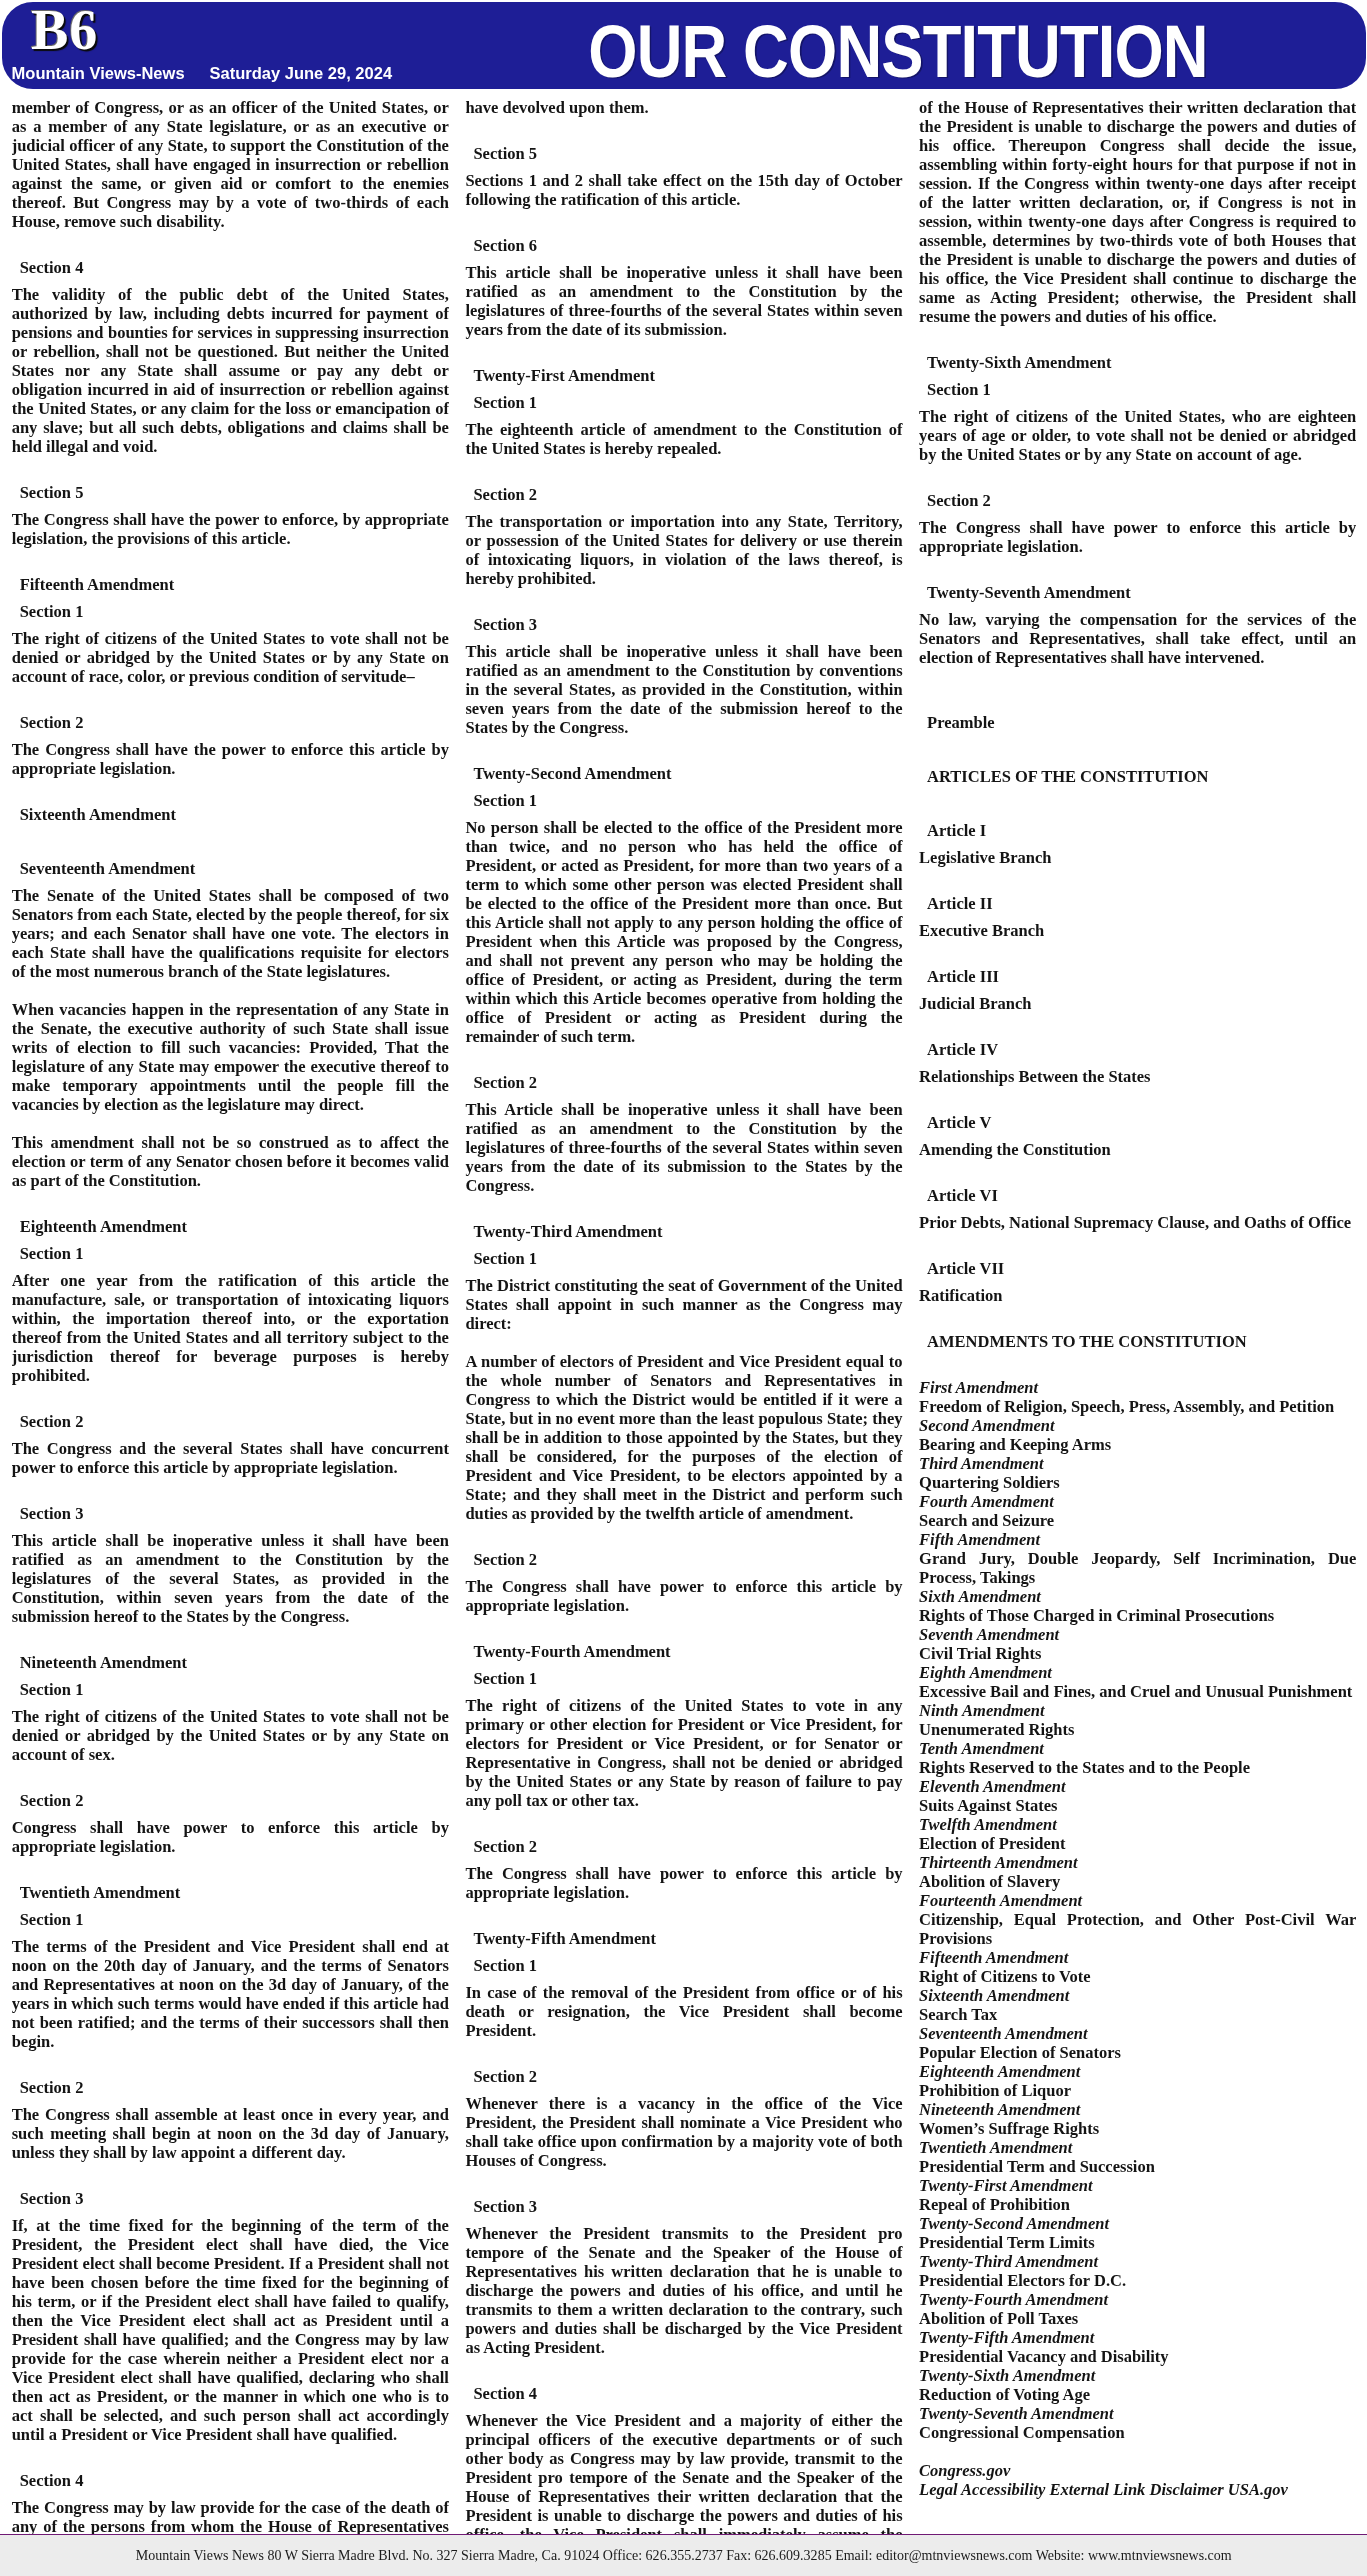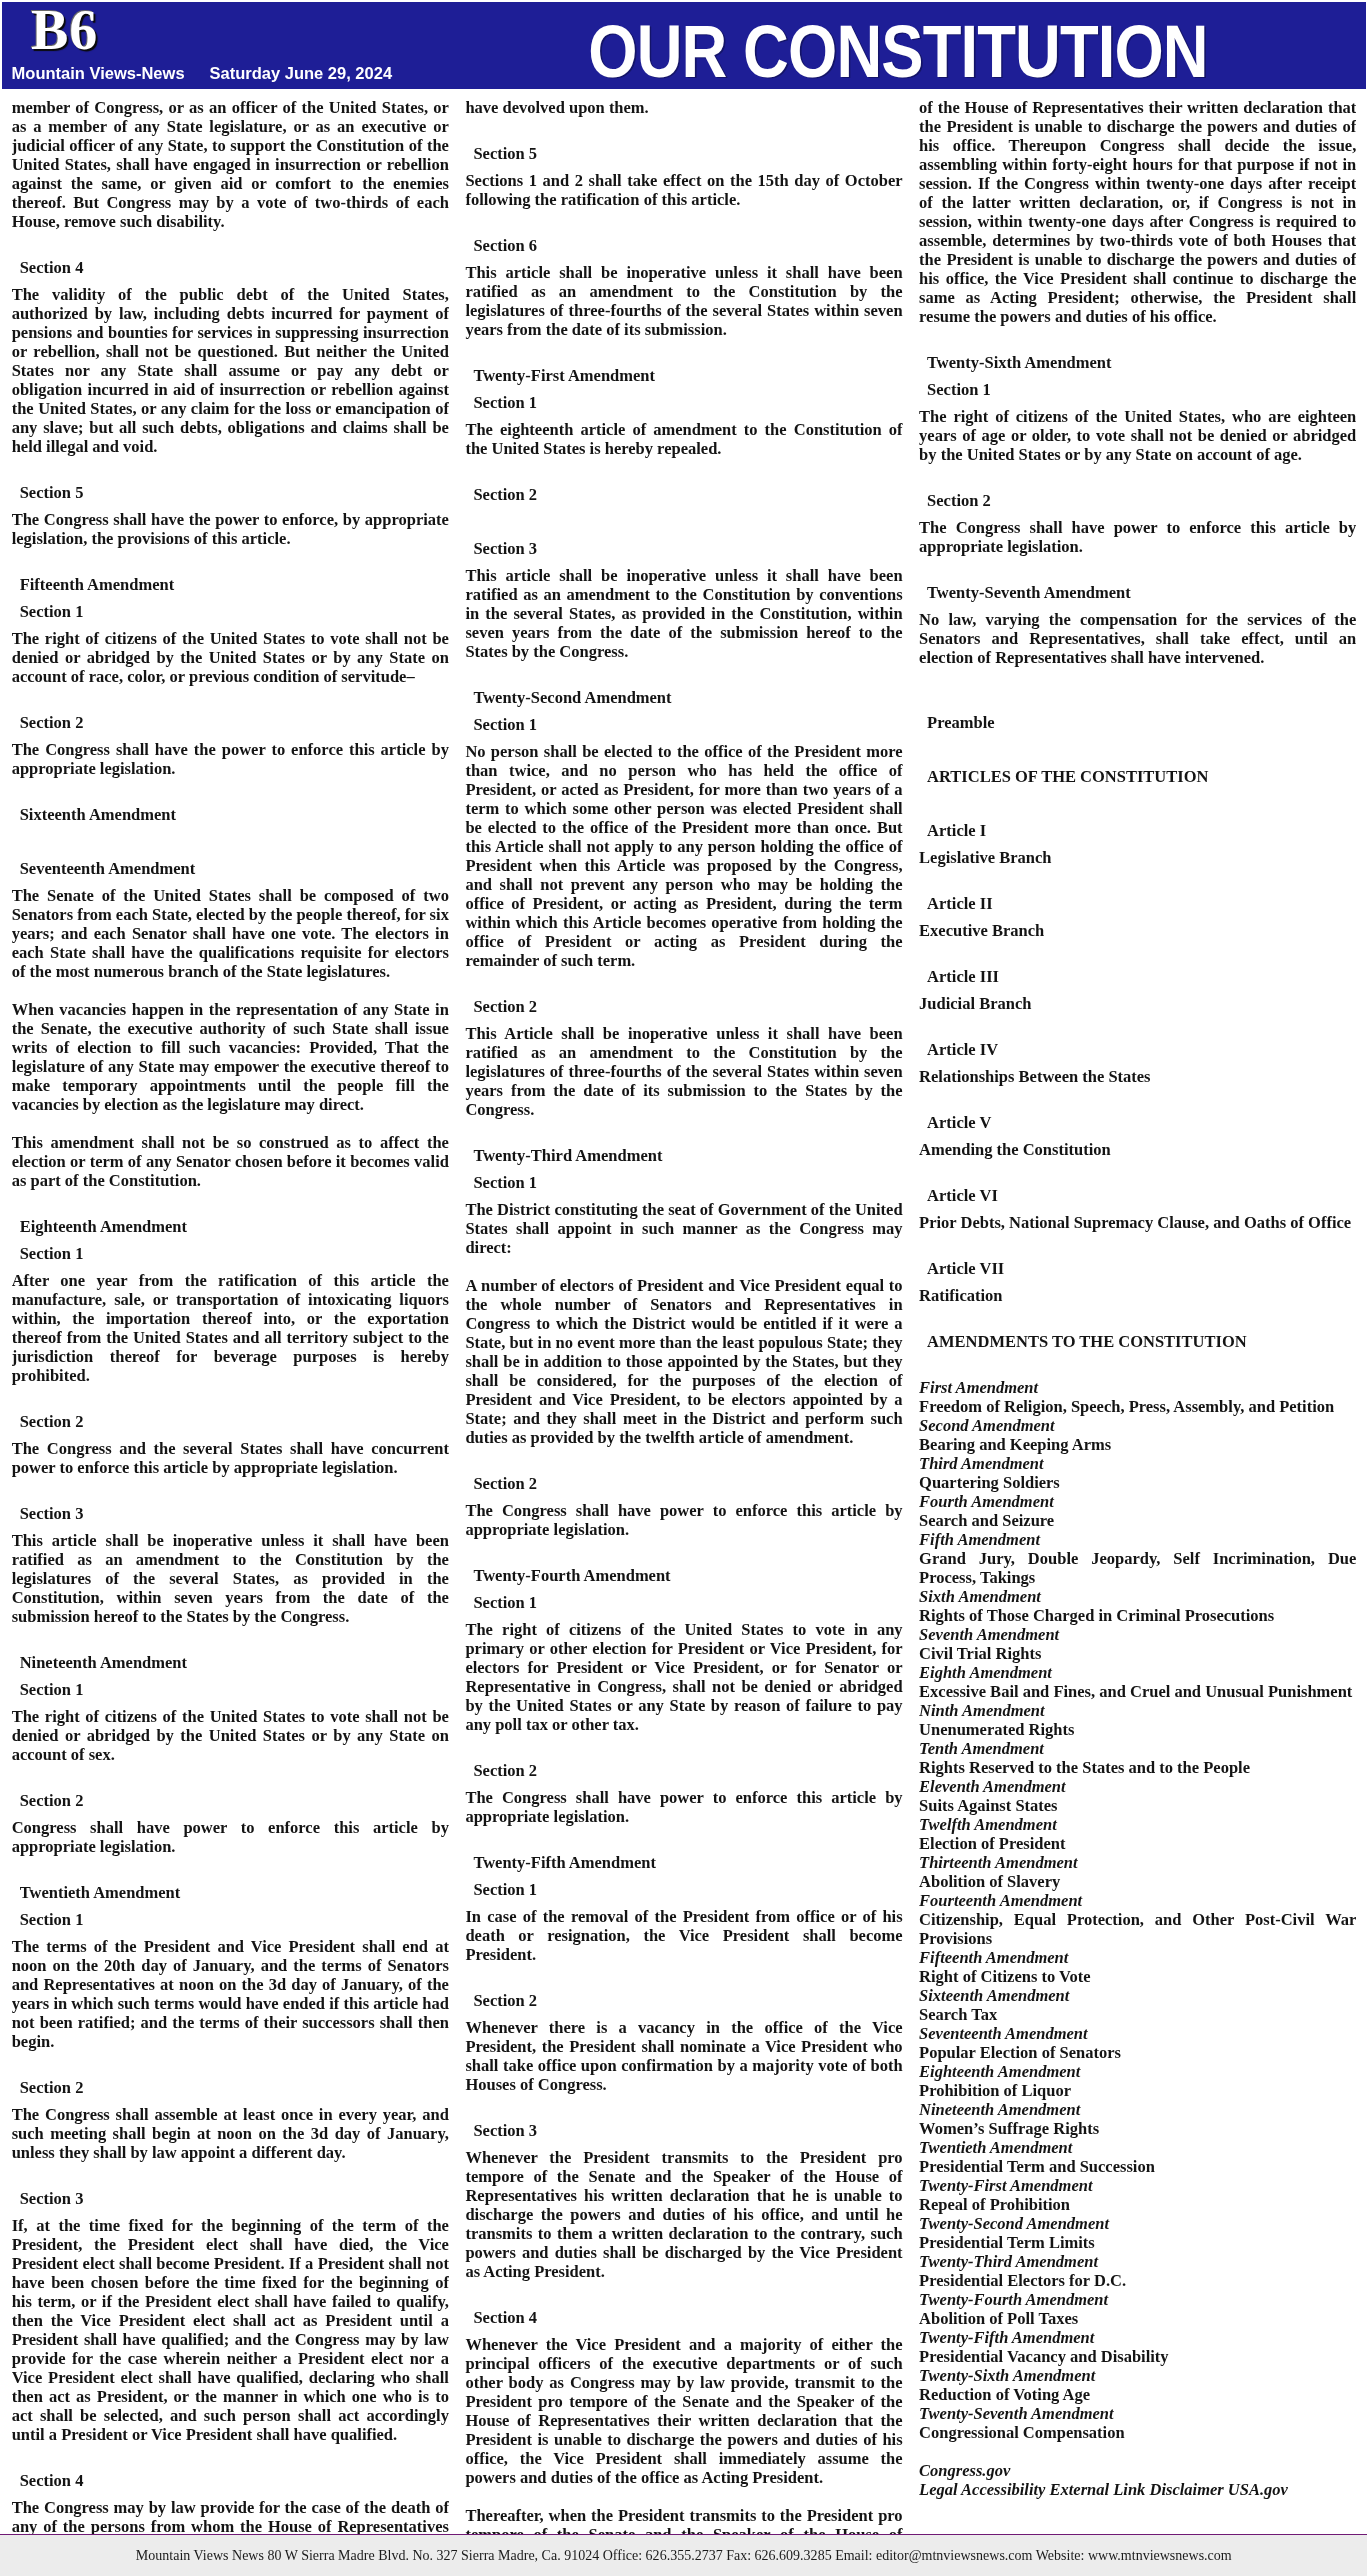--- a/index.html
+++ b/index.html
@@ -1,20 +1,20 @@
 <!DOCTYPE html>
 <html><head>
 <meta charset="utf-8">
 <style>
   html,body{margin:0;padding:0;background:#ffffff;}
   .page{width:1368px;height:2576px;overflow:hidden;display:flex;flex-direction:column;background:#fff;
         font-family:"Liberation Serif",serif;color:#141414;}
 
   
-  .banner{background:#1e1e96;height:87px;margin:1.9px 1.9px 0 1.9px;position:relative;flex:0 0 auto;}
+  .banner{background:#1e1e96;height:87px;margin:1.9px 1.9px 0 1.9px;position:relative;flex:0 0 auto;border-radius:31px;}
   .page-num{position:absolute;left:29px;top:-3.9px;color:#fff;font-family:"Liberation Serif",serif;
             font-size:56px;font-weight:bold;letter-spacing:1px;
             text-shadow:1.9px 1.9px 1px #0a0a0a,-1px -1px 0 #6a6a6a;}
   .mast-line{position:absolute;left:9.7px;top:62px;color:#fff;font-family:"Liberation Sans",sans-serif;
              font-weight:bold;font-size:16.5px;white-space:nowrap;}
   .mast-line .date{margin-left:25px;}
   .banner-title{position:absolute;left:457px;right:29px;top:0;height:98px;display:flex;
                 align-items:center;justify-content:center;}
   .banner-title span{display:inline-block;color:#fff;font-family:"Liberation Sans",sans-serif;
                      font-weight:700;font-size:72px;letter-spacing:-1px;transform:scale(.88,1.02);
@@ -113,20 +113,21 @@
         <div class="blk-p">Sections 1 and 2 shall take effect on the 15th day of October following the ratification of this article.</div>
         <div class="blk-g"></div>
         <div class="blk-h">Section 6</div>
         <div class="blk-p">This article shall be inoperative unless it shall have been ratified as an amendment to the Constitution by the legislatures of three-fourths of the several States within seven years from the date of its submission.</div>
         <div class="blk-g"></div>
         <div class="blk-h">Twenty-First Amendment</div>
         <div class="blk-h">Section 1</div>
         <div class="blk-p">The eighteenth article of amendment to the Constitution of the United States is hereby repealed.</div>
         <div class="blk-g"></div>
         <div class="blk-h">Section 2</div>
+        <div class="blk-p">The transportation or importation into any State, Territory, or possession of the United States for delivery or use therein of intoxicating liquors, in violation of the laws thereof, is hereby prohibited.</div>
         <div class="blk-g"></div>
         <div class="blk-h">Section 3</div>
         <div class="blk-p">This article shall be inoperative unless it shall have been ratified as an amendment to the Constitution by conventions in the several States, as provided in the Constitution, within seven years from the date of the submission hereof to the States by the Congress.</div>
         <div class="blk-g"></div>
         <div class="blk-h">Twenty-Second Amendment</div>
         <div class="blk-h">Section 1</div>
         <div class="blk-p">No person shall be elected to the office of the President more than twice, and no person who has held the office of President, or acted as President, for more than two years of a term to which some other person was elected President shall be elected to the office of the President more than once. But this Article shall not apply to any person holding the office of President when this Article was proposed by the Congress, and shall not prevent any person who may be holding the office of President, or acting as President, during the term within which this Article becomes operative from holding the office of President or acting as President during the remainder of such term.</div>
         <div class="blk-g"></div>
         <div class="blk-h">Section 2</div>
         <div class="blk-p">This Article shall be inoperative unless it shall have been ratified as an amendment to the Constitution by the legislatures of three-fourths of the several States within seven years from the date of its submission to the States by the Congress.</div>

